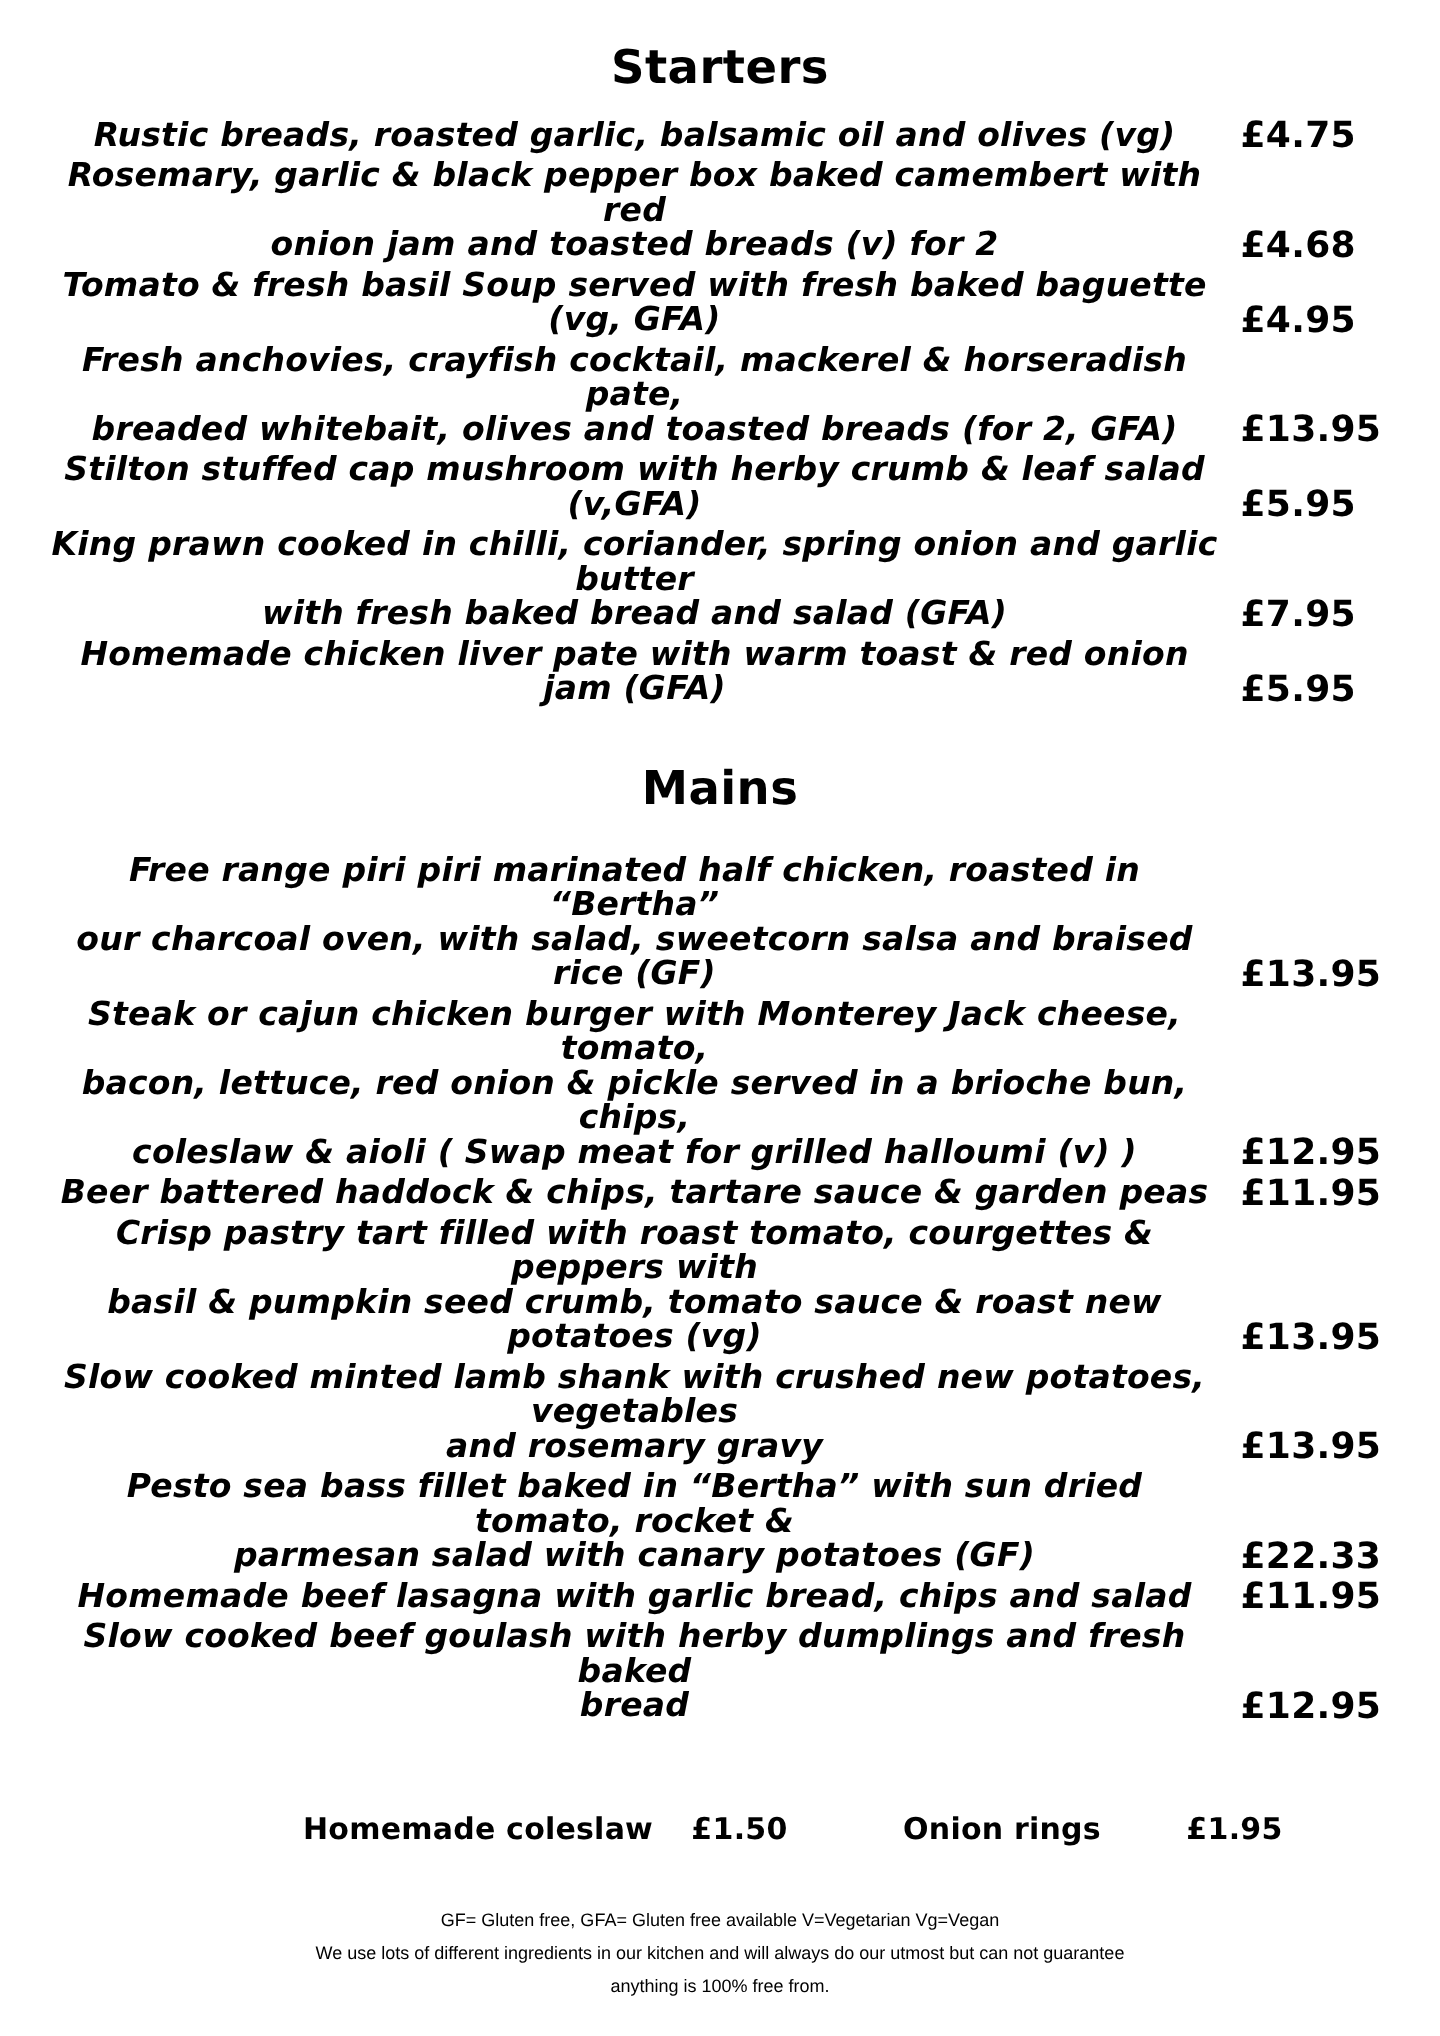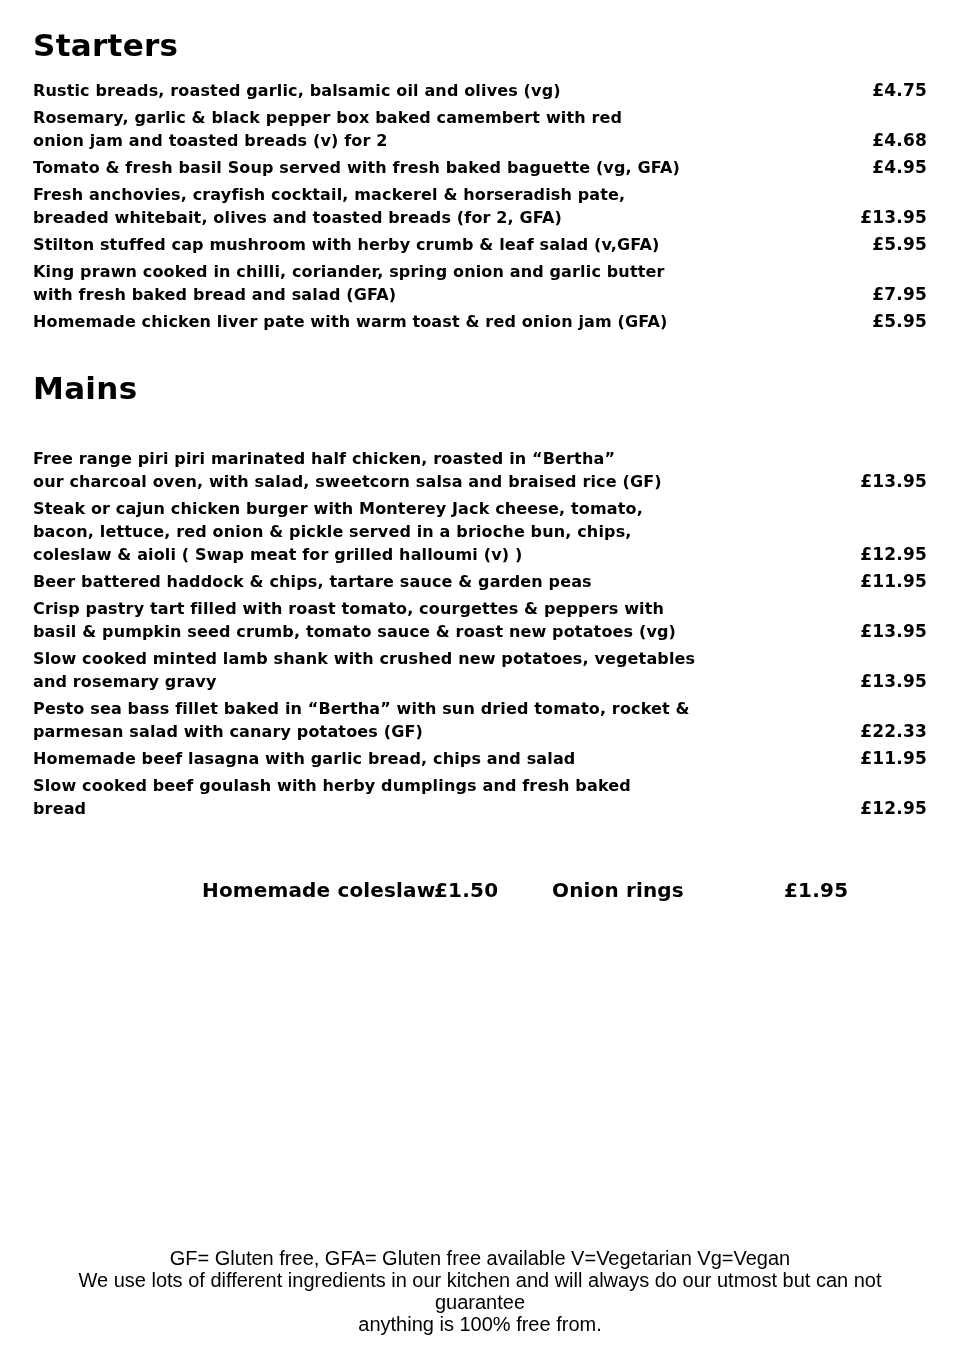--- a/index.html
+++ b/index.html
@@ -23,20 +23,21 @@
     height: 1357px;
     box-sizing: border-box;
     padding: 0 33px 0 33px;
   }
 
   
   .hand {
     font-family: "DejaVu Sans", sans-serif;
     font-weight: 600;
     letter-spacing: 0.2px;
+    text-align: center;
   }
 
   
   .section-title {
     font-family: "DejaVu Sans", sans-serif;
     font-weight: 700;
     font-size: 31px;
     line-height: 34px;
     letter-spacing: 0.3px;
     margin: 0;
@@ -51,36 +52,37 @@
     padding: 0;
     list-style: none;
   }
   .item {
     display: flex;
     align-items: flex-end;
     justify-content: space-between;
     margin-top: 4px;
   }
   .section-starters + .items .item:first-child { margin-top: 17px; }
-  .section-mains + .items .item:first-child { margin-top: 42px; }
+  .section-mains + .items .item:first-child { margin-top: 26px; }
 
   .item-desc {
     flex: 1 1 auto;
-    font-size: 16px;
+    font-size: 22px;
     line-height: 23px;
     font-weight: 600;
     letter-spacing: 0.15px;
     padding-right: 14px;
     white-space: pre-line;
+    font-style: italic;
   }
   .item-price {
     flex: 0 0 auto;
     width: 100px;
-    text-align: right;
-    font-size: 17px;
+    text-align: left;
+    font-size: 24px;
     line-height: 23px;
     font-weight: 700;
     letter-spacing: 0.2px;
     white-space: nowrap;
   }
 
   
   .sides {
     margin: 0 auto;
     padding-top: 56px;
@@ -107,21 +109,21 @@
   }
 
   
   .footer {
     position: absolute;
     left: 0;
     right: 0;
     bottom: 22px;
     text-align: center;
     font-family: "Liberation Sans", sans-serif;
-    font-size: 20px;
+    font-size: 12px;
     line-height: 22px;
     font-weight: 400;
     color: #000;
     padding: 0 36px;
   }
   .footer p { margin: 0; }
 </style>
 </head>
 <body>
 

